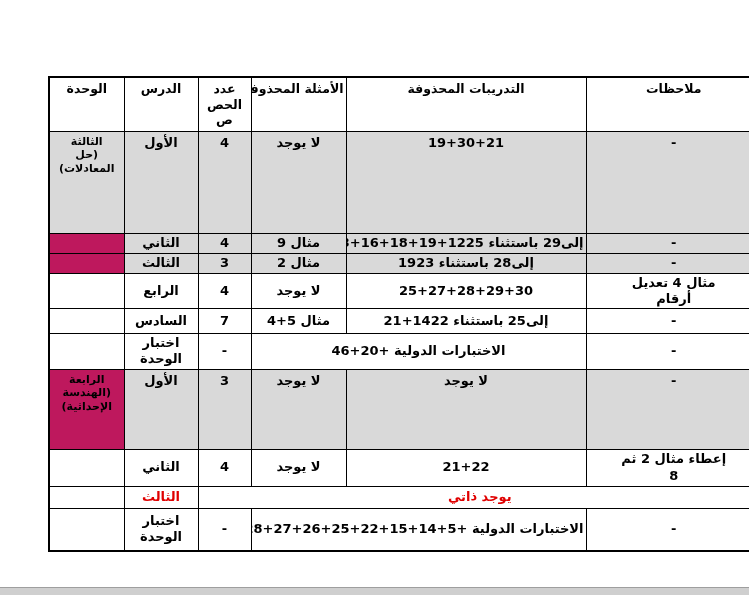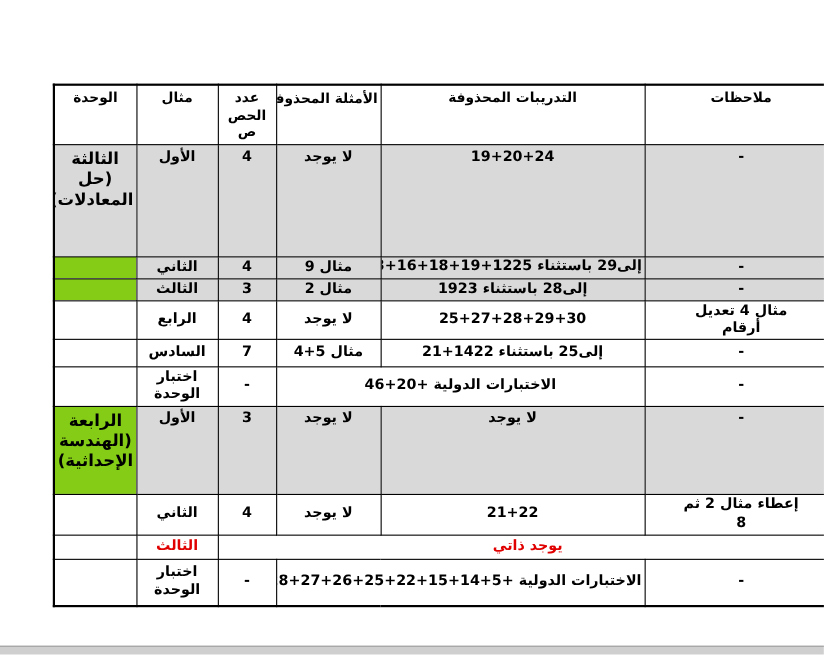--- a/index.html
+++ b/index.html
@@ -24,24 +24,24 @@
     vertical-align:middle;
     padding:1px 2px;
     direction:rtl;
     white-space:pre-line;
     overflow:hidden;
   }
   th{vertical-align:top;font-size:12.5px;padding-top:3px;white-space:nowrap}
   th.wrap{white-space:pre-line}
   .nowrap{white-space:nowrap}
   .shaded{background:#d9d9d9}
-  .bg-white{background:#84cc16}
+  .bg-white{background:#be185d}
   .red{color:#e00000}
   tr.vtop td{vertical-align:top;padding-top:3px}
-  td.unit-cell{font-size:15px}
+  td.unit-cell{font-size:11px}
   td.unit-bottom{vertical-align:bottom;padding-bottom:7px}
   td.unit-mid{vertical-align:middle}
   .bottom-strip{
     position:absolute;left:0;top:587px;width:749px;height:8px;
     background:#cfcfcf;border-top:1px solid #9e9e9e;
   }
 </style>
 </head>
 <body>
 
@@ -51,37 +51,37 @@
       <col style="width:74px">
       <col style="width:53px">
     <col style="width:95px">
       <col style="width:240px">
       <col style="width:176px">
   </colgroup>
 
   <tbody>
       <tr style="height:54px">
     <th>الوحدة</th>
-    <th>مثال</th>
+    <th>الدرس</th>
     <th class="wrap">عدد
 الحص
 ص</th>
     <th>الأمثلة المحذوفة</th>
     <th>التدريبات المحذوفة</th>
     <th>ملاحظات</th>
   </tr>
 
   <tr class="vtop" style="height:102px">
     <td class="shaded unit-cell unit-bottom">الثالثة
 (حل
 المعادلات)</td>
     <td class="shaded">الأول</td>
     <td class="shaded">4</td>
     <td class="shaded nowrap">لا يوجد</td>
-    <td class="shaded nowrap">19+20+24</td>
+    <td class="shaded nowrap">19+30+21</td>
     <td class="shaded">-</td>
   </tr>
 
   <tr style="height:20px">
     <td class="bg-white unit-cell"></td>
     <td class="shaded">الثاني</td>
     <td class="shaded">4</td>
     <td class="shaded nowrap">مثال 9</td>
     <td class="shaded nowrap">إلى29 باستثناء 1225+19+18+16+13</td>
     <td class="shaded">-</td>

